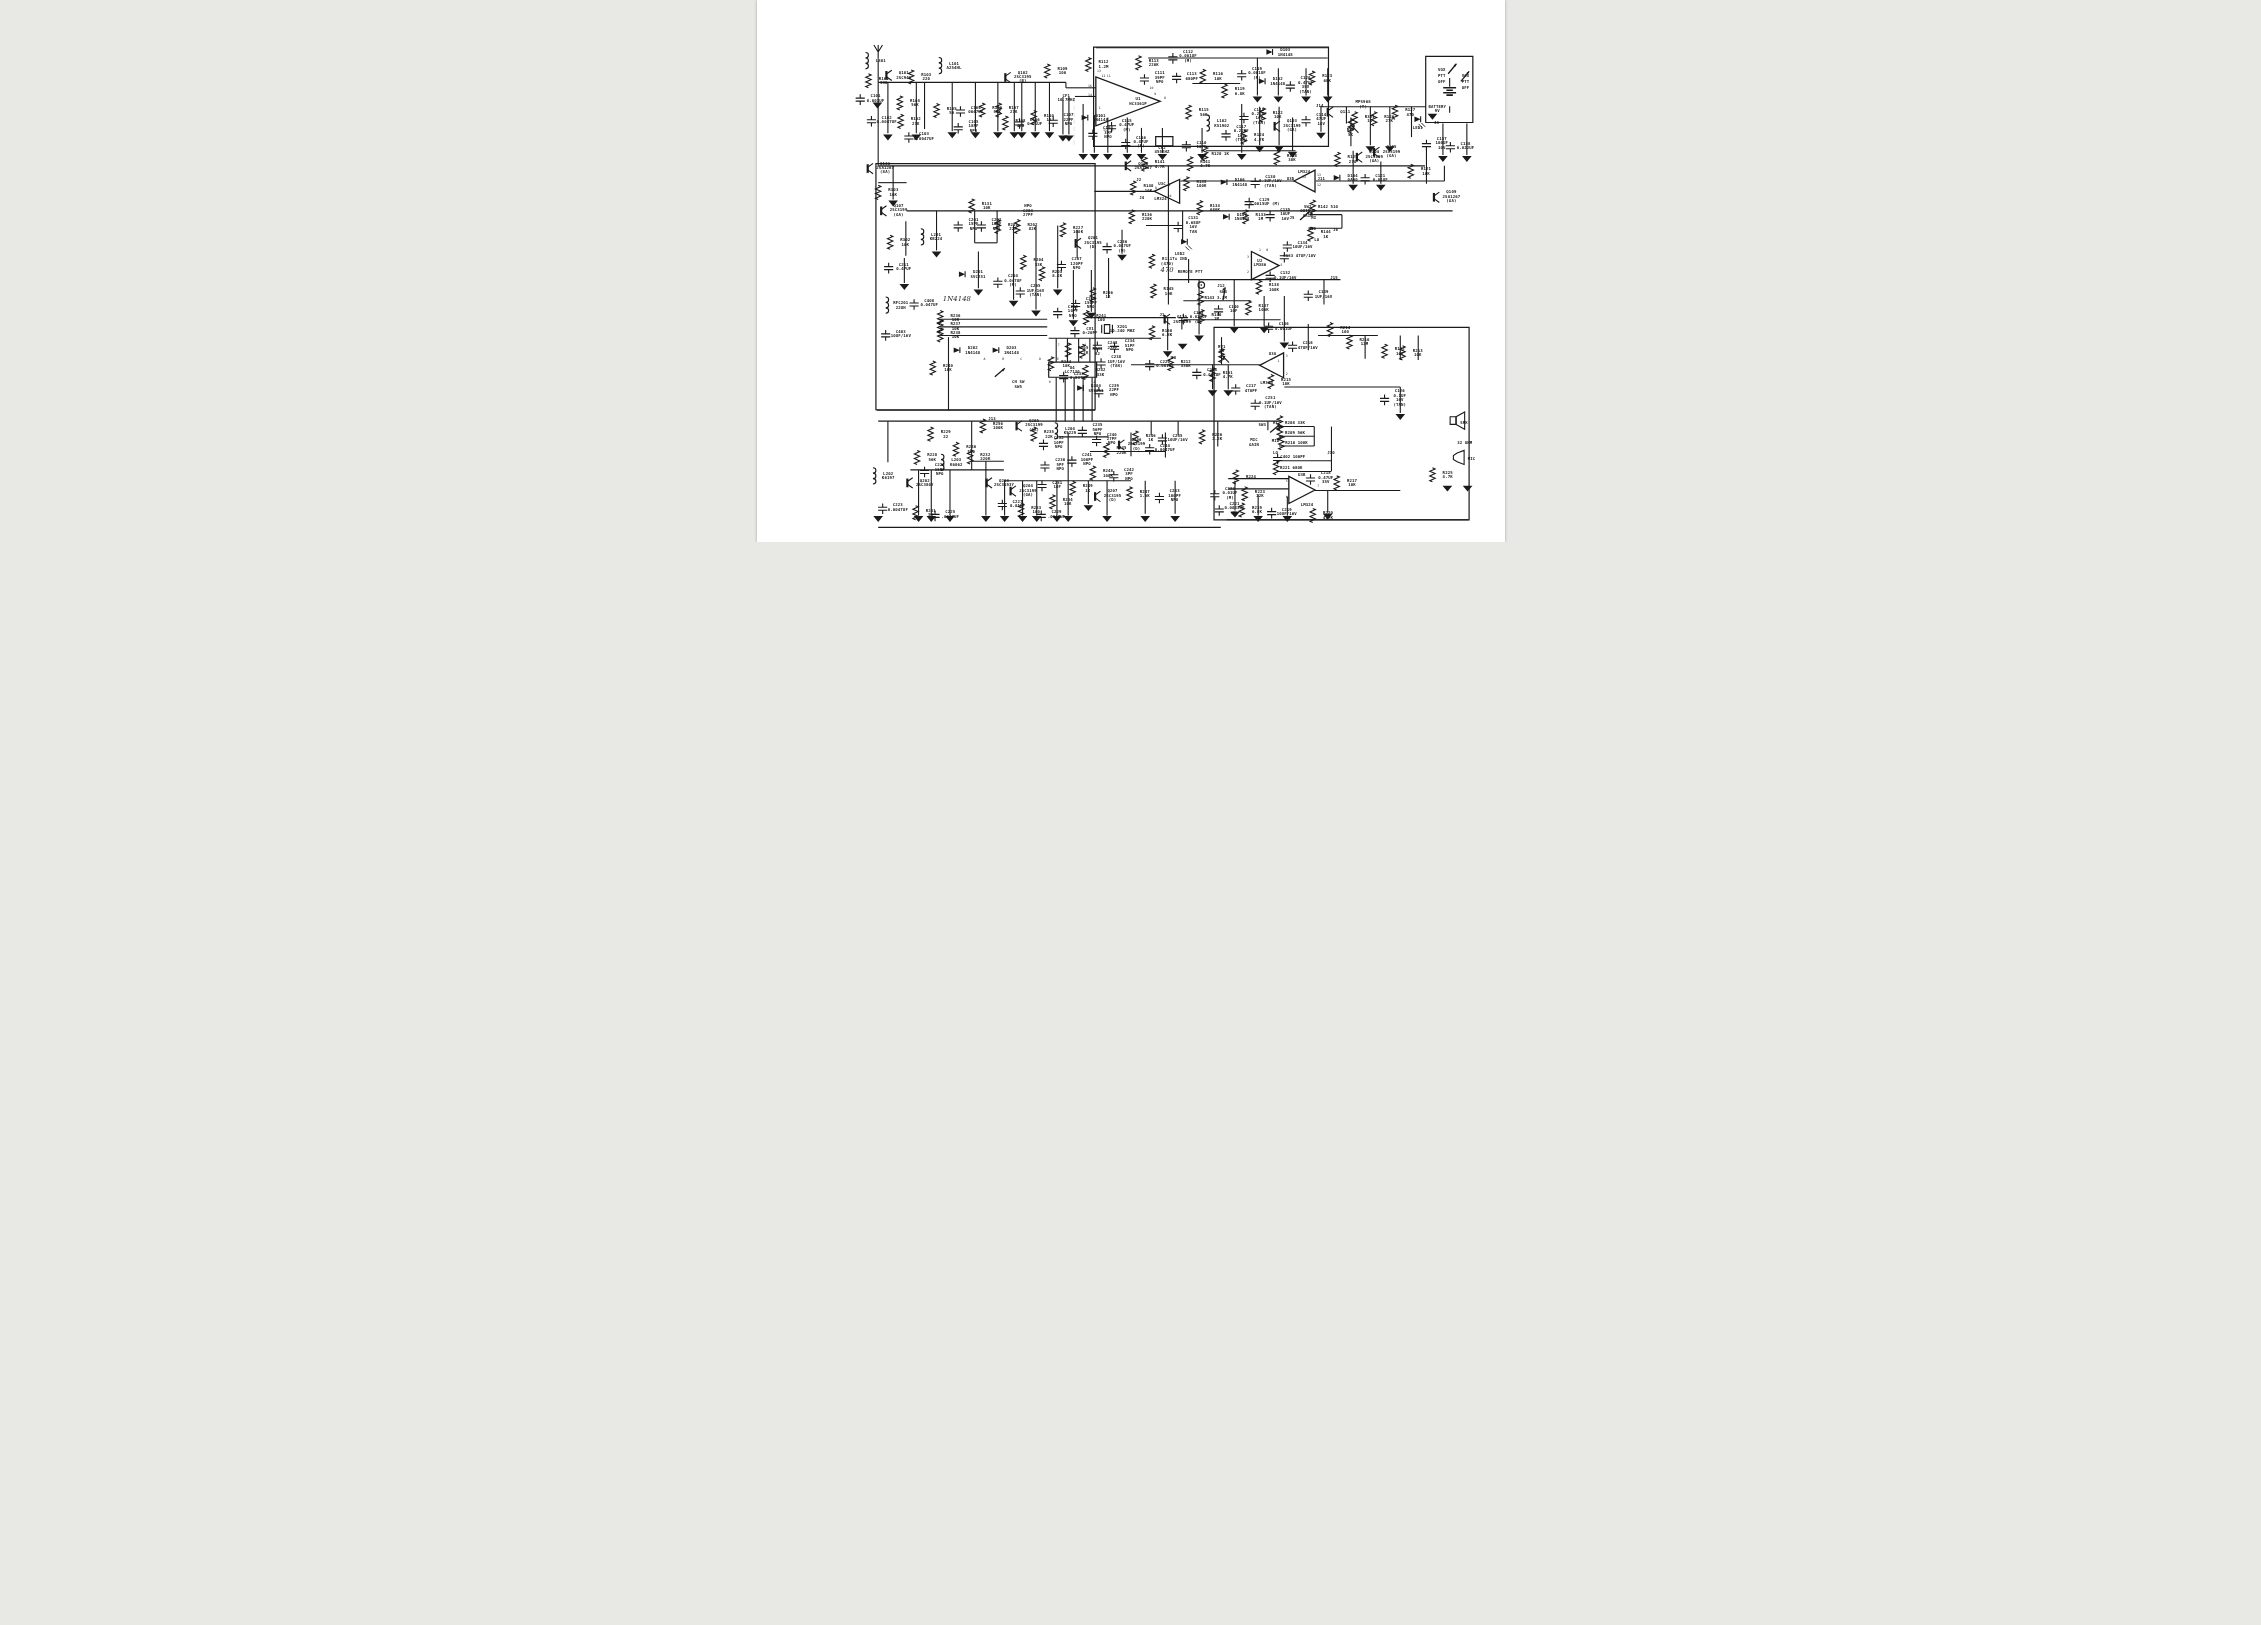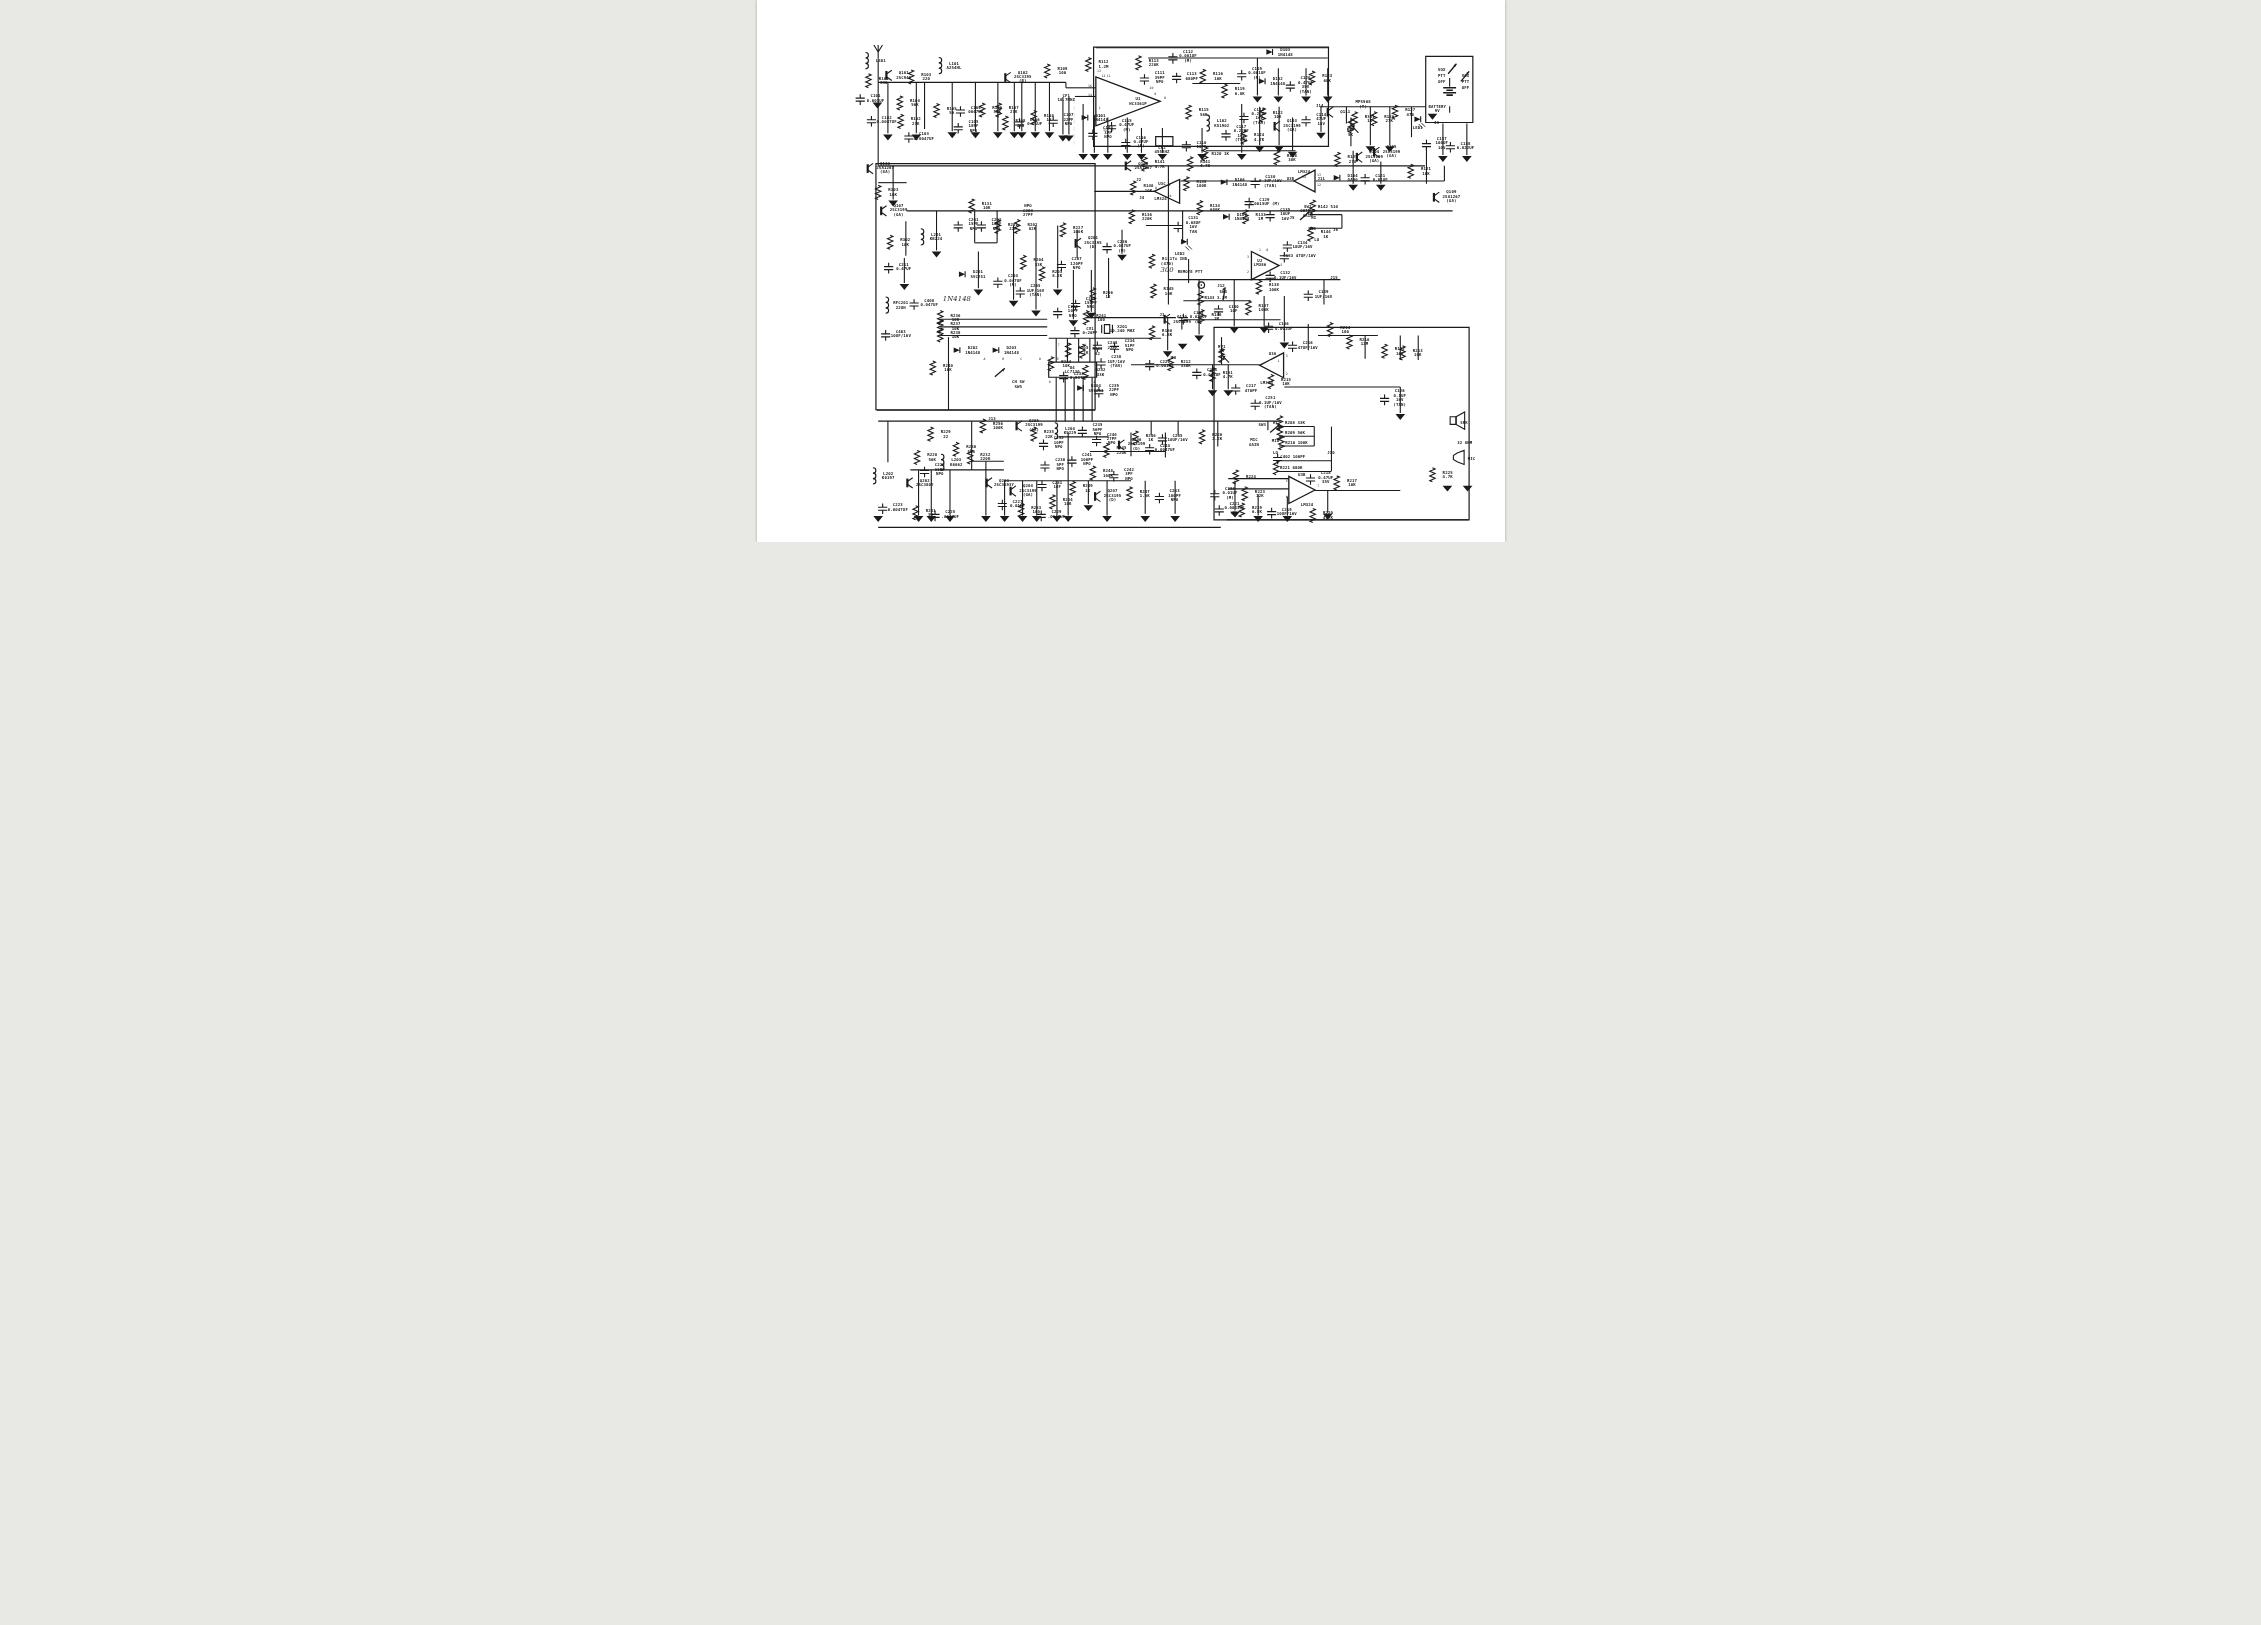--- a/index.html
+++ b/index.html
@@ -1016,21 +1016,21 @@
       <div class="lbl" style="left: 62.1%; top: 52.8%;">J12</div>
       <div class="lbl" style="left: 62.4%; top: 53.8%;">SW4</div>
       <div class="lbl" style="left: 59.1%; top: 58.6%;">C125
 0.033UF
 (M)</div>
       <div class="lbl" style="left: 56.6%; top: 47.3%;">LED2
 Tx IND</div>
       <div class="lbl" style="left: 58%; top: 50.1%;">REMOTE PTT</div>
       <div class="lbl" style="left: 54.9%; top: 48.2%;">R111
 (470)</div>
-      <div class="lbl hw" style="left: 54.9%; top: 50%;">300</div>
+      <div class="lbl hw" style="left: 54.9%; top: 50%;">470</div>
       <div class="lbl" style="left: 55.1%; top: 53.7%;">R145
 10K</div>
       <div class="lbl" style="left: 92.9%; top: 36.4%;">Q109
 2SA1267
 (GA)</div>
       <div class="lbl" style="left: 62%; top: 28.4%;">R120  1K</div>
       <div class="lbl" style="left: 60%; top: 30.2%;">R141
 4.7K</div>
       <div class="lbl" style="left: 46.1%; top: 58.6%;">R241
 100</div>

